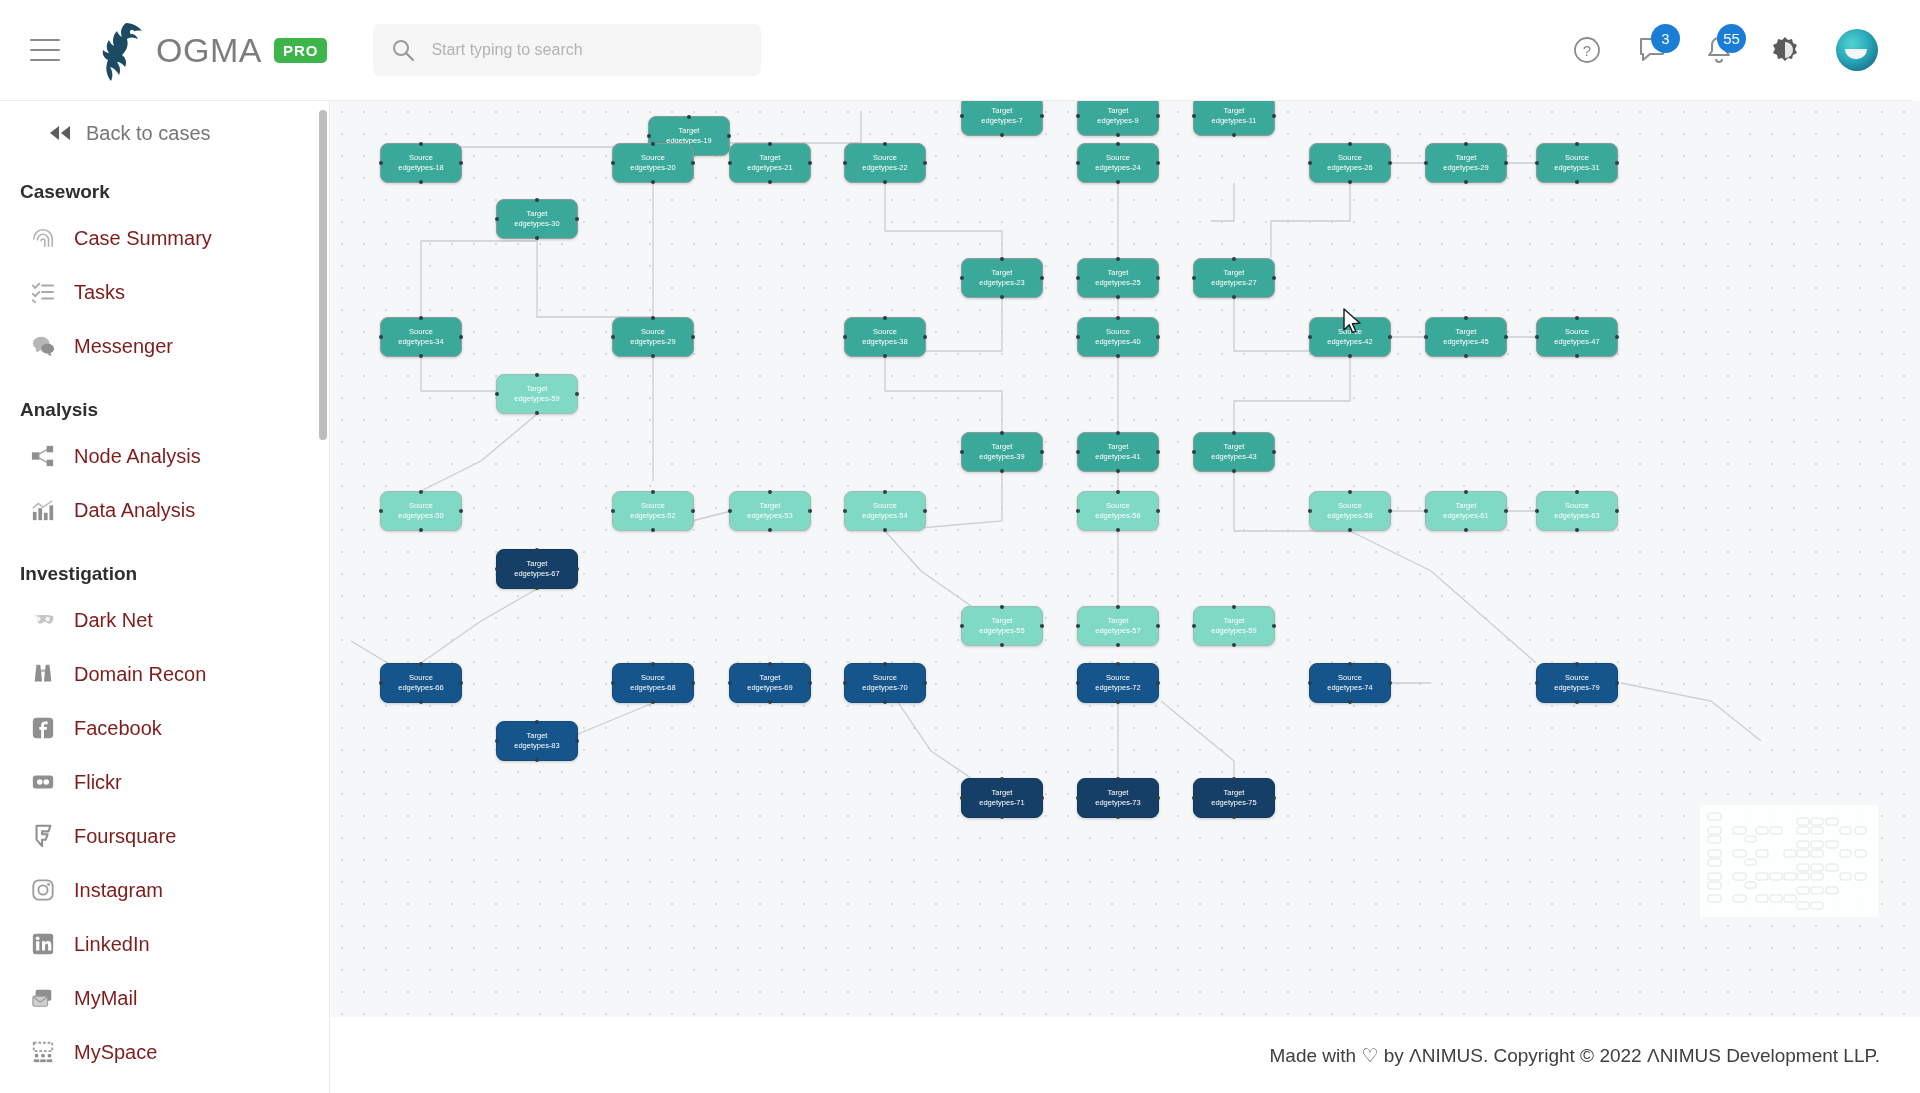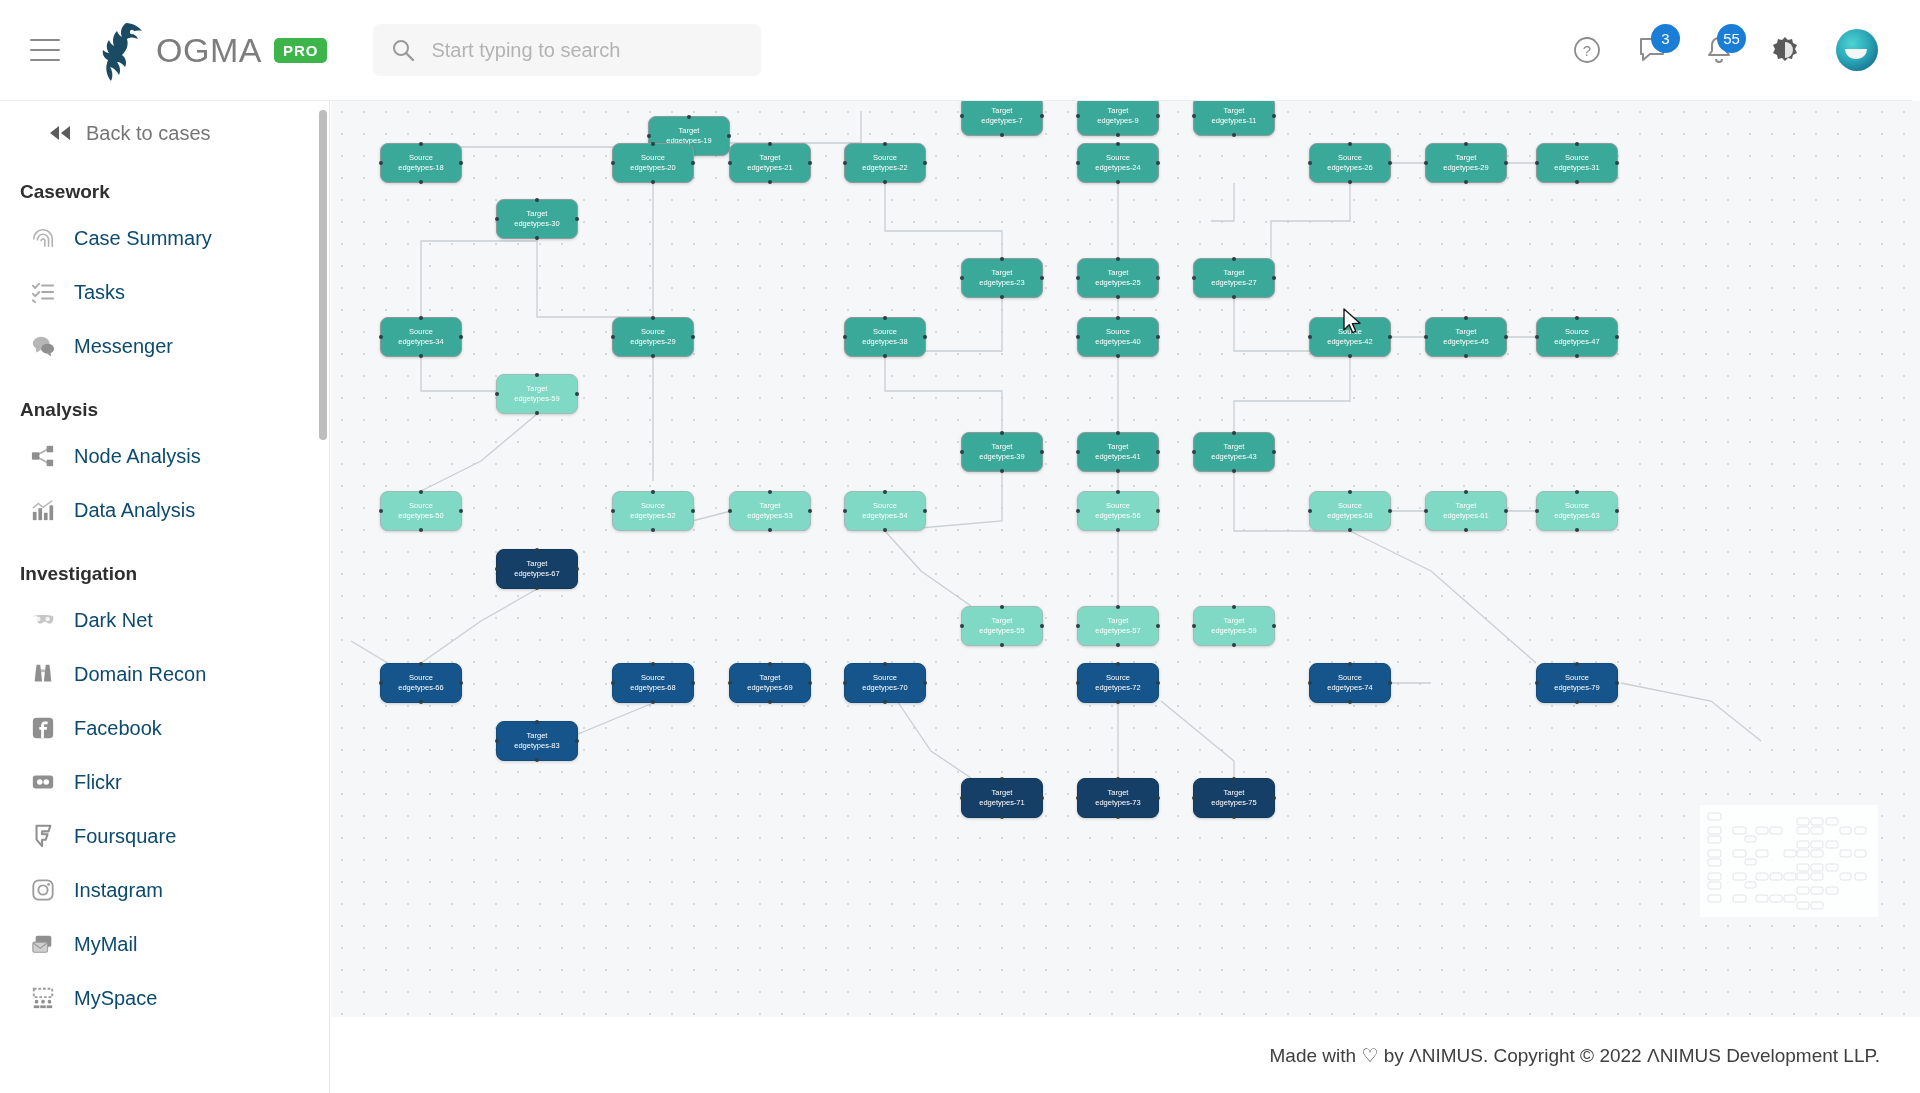--- a/index.html
+++ b/index.html
@@ -50,21 +50,21 @@
 
   #search-box {
     margin-left: 46px; width: 388px; height: 52px;
     background: #f6f6f6; border-radius: 7px;
     display: flex; align-items: center; padding: 0 18px; cursor: text;
   }
   .search-icon { width: 24px; height: 24px; flex: 0 0 24px; }
   #search-input {
     border: none; outline: none; background: transparent;
     font-family: "Liberation Sans", sans-serif;
-    font-size: 20px; color: #4a4a4a; margin-left: 16px; width: 300px;
+    font-size: 16px; color: #4a4a4a; margin-left: 16px; width: 300px;
   }
   #search-input::placeholder { color: #b3b3b3; }
 
   .header-right {
     margin-left: auto; margin-right: 34px;
     display: flex; align-items: center; gap: 36px;
   }
   .hicon { position: relative; width: 30px; height: 30px; cursor: pointer; }
   .badge {
     position: absolute; top: -11px; left: 13px;
@@ -103,21 +103,21 @@
   }
   .sb-item {
     display: flex; align-items: center;
     height: 54px; padding-left: 30px; cursor: pointer;
   }
   .sb-icon {
     width: 26px; height: 26px; flex: 0 0 26px;
     display: flex; align-items: center; justify-content: center;
     color: #a6a6a6;
   }
-  .sb-label { font-size: 20px; color: #0c4a6e; margin-left: 18px; }
+  .sb-label { font-size: 20px; color: #7f1d1d; margin-left: 18px; }
 
   #sb-scrollbar {
     position: absolute; left: 319px; top: 110px;
     width: 8px; height: 330px; background: #bdbdbd; border-radius: 4px;
     z-index: 31; cursor: pointer;
   }
 
   
   #canvas-wrap {
     position: absolute; top: 101px; left: 331px;
@@ -390,20 +390,31 @@
       <span class="sb-icon">
         <svg viewBox="0 0 26 26" width="24" height="24">
           <rect x="2.5" y="2.5" width="21" height="21" rx="6" fill="none" stroke="#9c9c9c" stroke-width="2"></rect>
           <circle cx="13" cy="13" r="5" fill="none" stroke="#9c9c9c" stroke-width="2"></circle>
           <circle cx="19" cy="7" r="1.5" fill="#9c9c9c"></circle>
         </svg>
       </span>
       <span class="sb-label">Instagram</span>
     </div>
 
+    <div class="sb-item">
+      <span class="sb-icon">
+        <svg viewBox="0 0 26 26" width="24" height="24">
+          <rect x="2" y="2" width="22" height="22" rx="3" fill="#8f8f8f"></rect>
+          <rect x="5.5" y="10" width="3.5" height="10" fill="#fff"></rect>
+          <circle cx="7.2" cy="6.8" r="2" fill="#fff"></circle>
+          <path d="M12 10h3.2v1.4c.7-1.1 1.9-1.7 3.3-1.7 2.4 0 3.5 1.5 3.5 4.2V20h-3.5v-5.3c0-1.3-.5-2-1.6-2-1 0-1.7.7-1.7 2V20H12z" fill="#fff"></path>
+        </svg>
+      </span>
+      <span class="sb-label">LinkedIn</span>
+    </div>
 
     <div class="sb-item">
       <span class="sb-icon">
         <svg viewBox="0 0 26 26" width="24" height="24">
           <rect x="5" y="4" width="17" height="12" rx="2" fill="#8f8f8f"></rect>
           <rect x="2" y="11" width="16" height="11" rx="2" fill="#cfcfcf" stroke="#9c9c9c" stroke-width="1.2"></rect>
           <path d="M2.5 12l7.5 5.5L17.5 12" fill="none" stroke="#9c9c9c" stroke-width="1.4"></path>
         </svg>
       </span>
       <span class="sb-label">MyMail</span>

